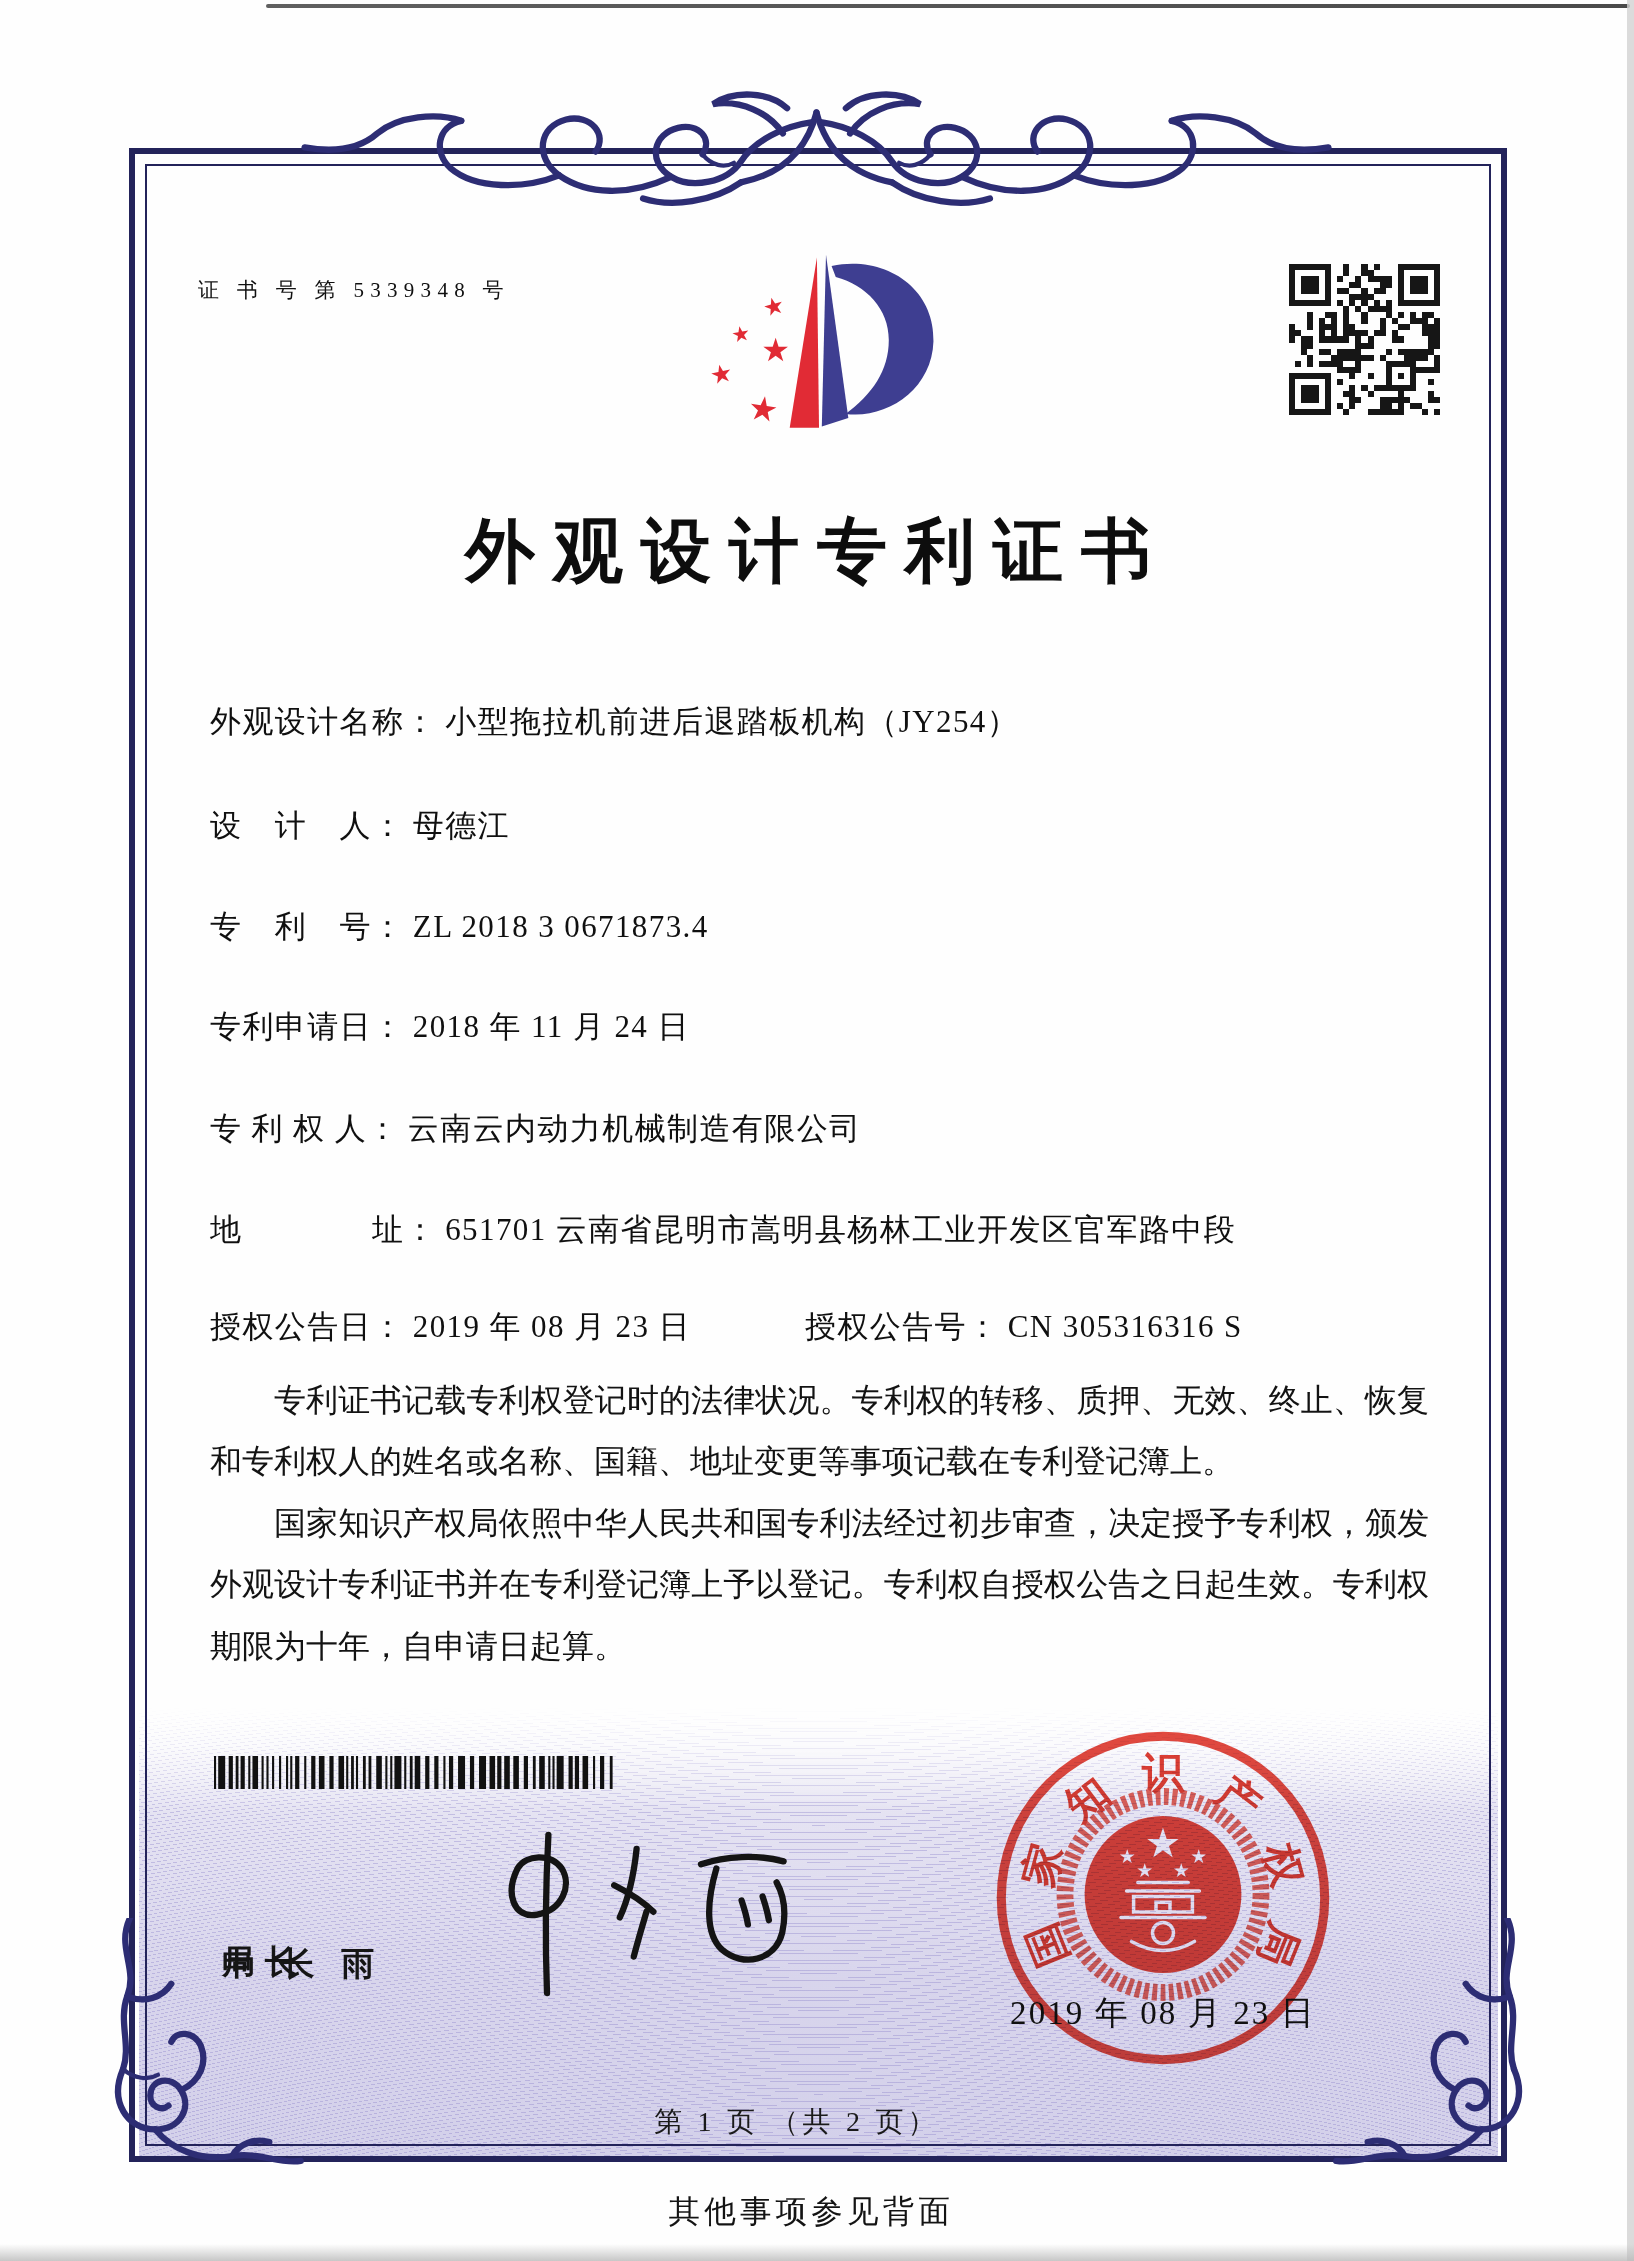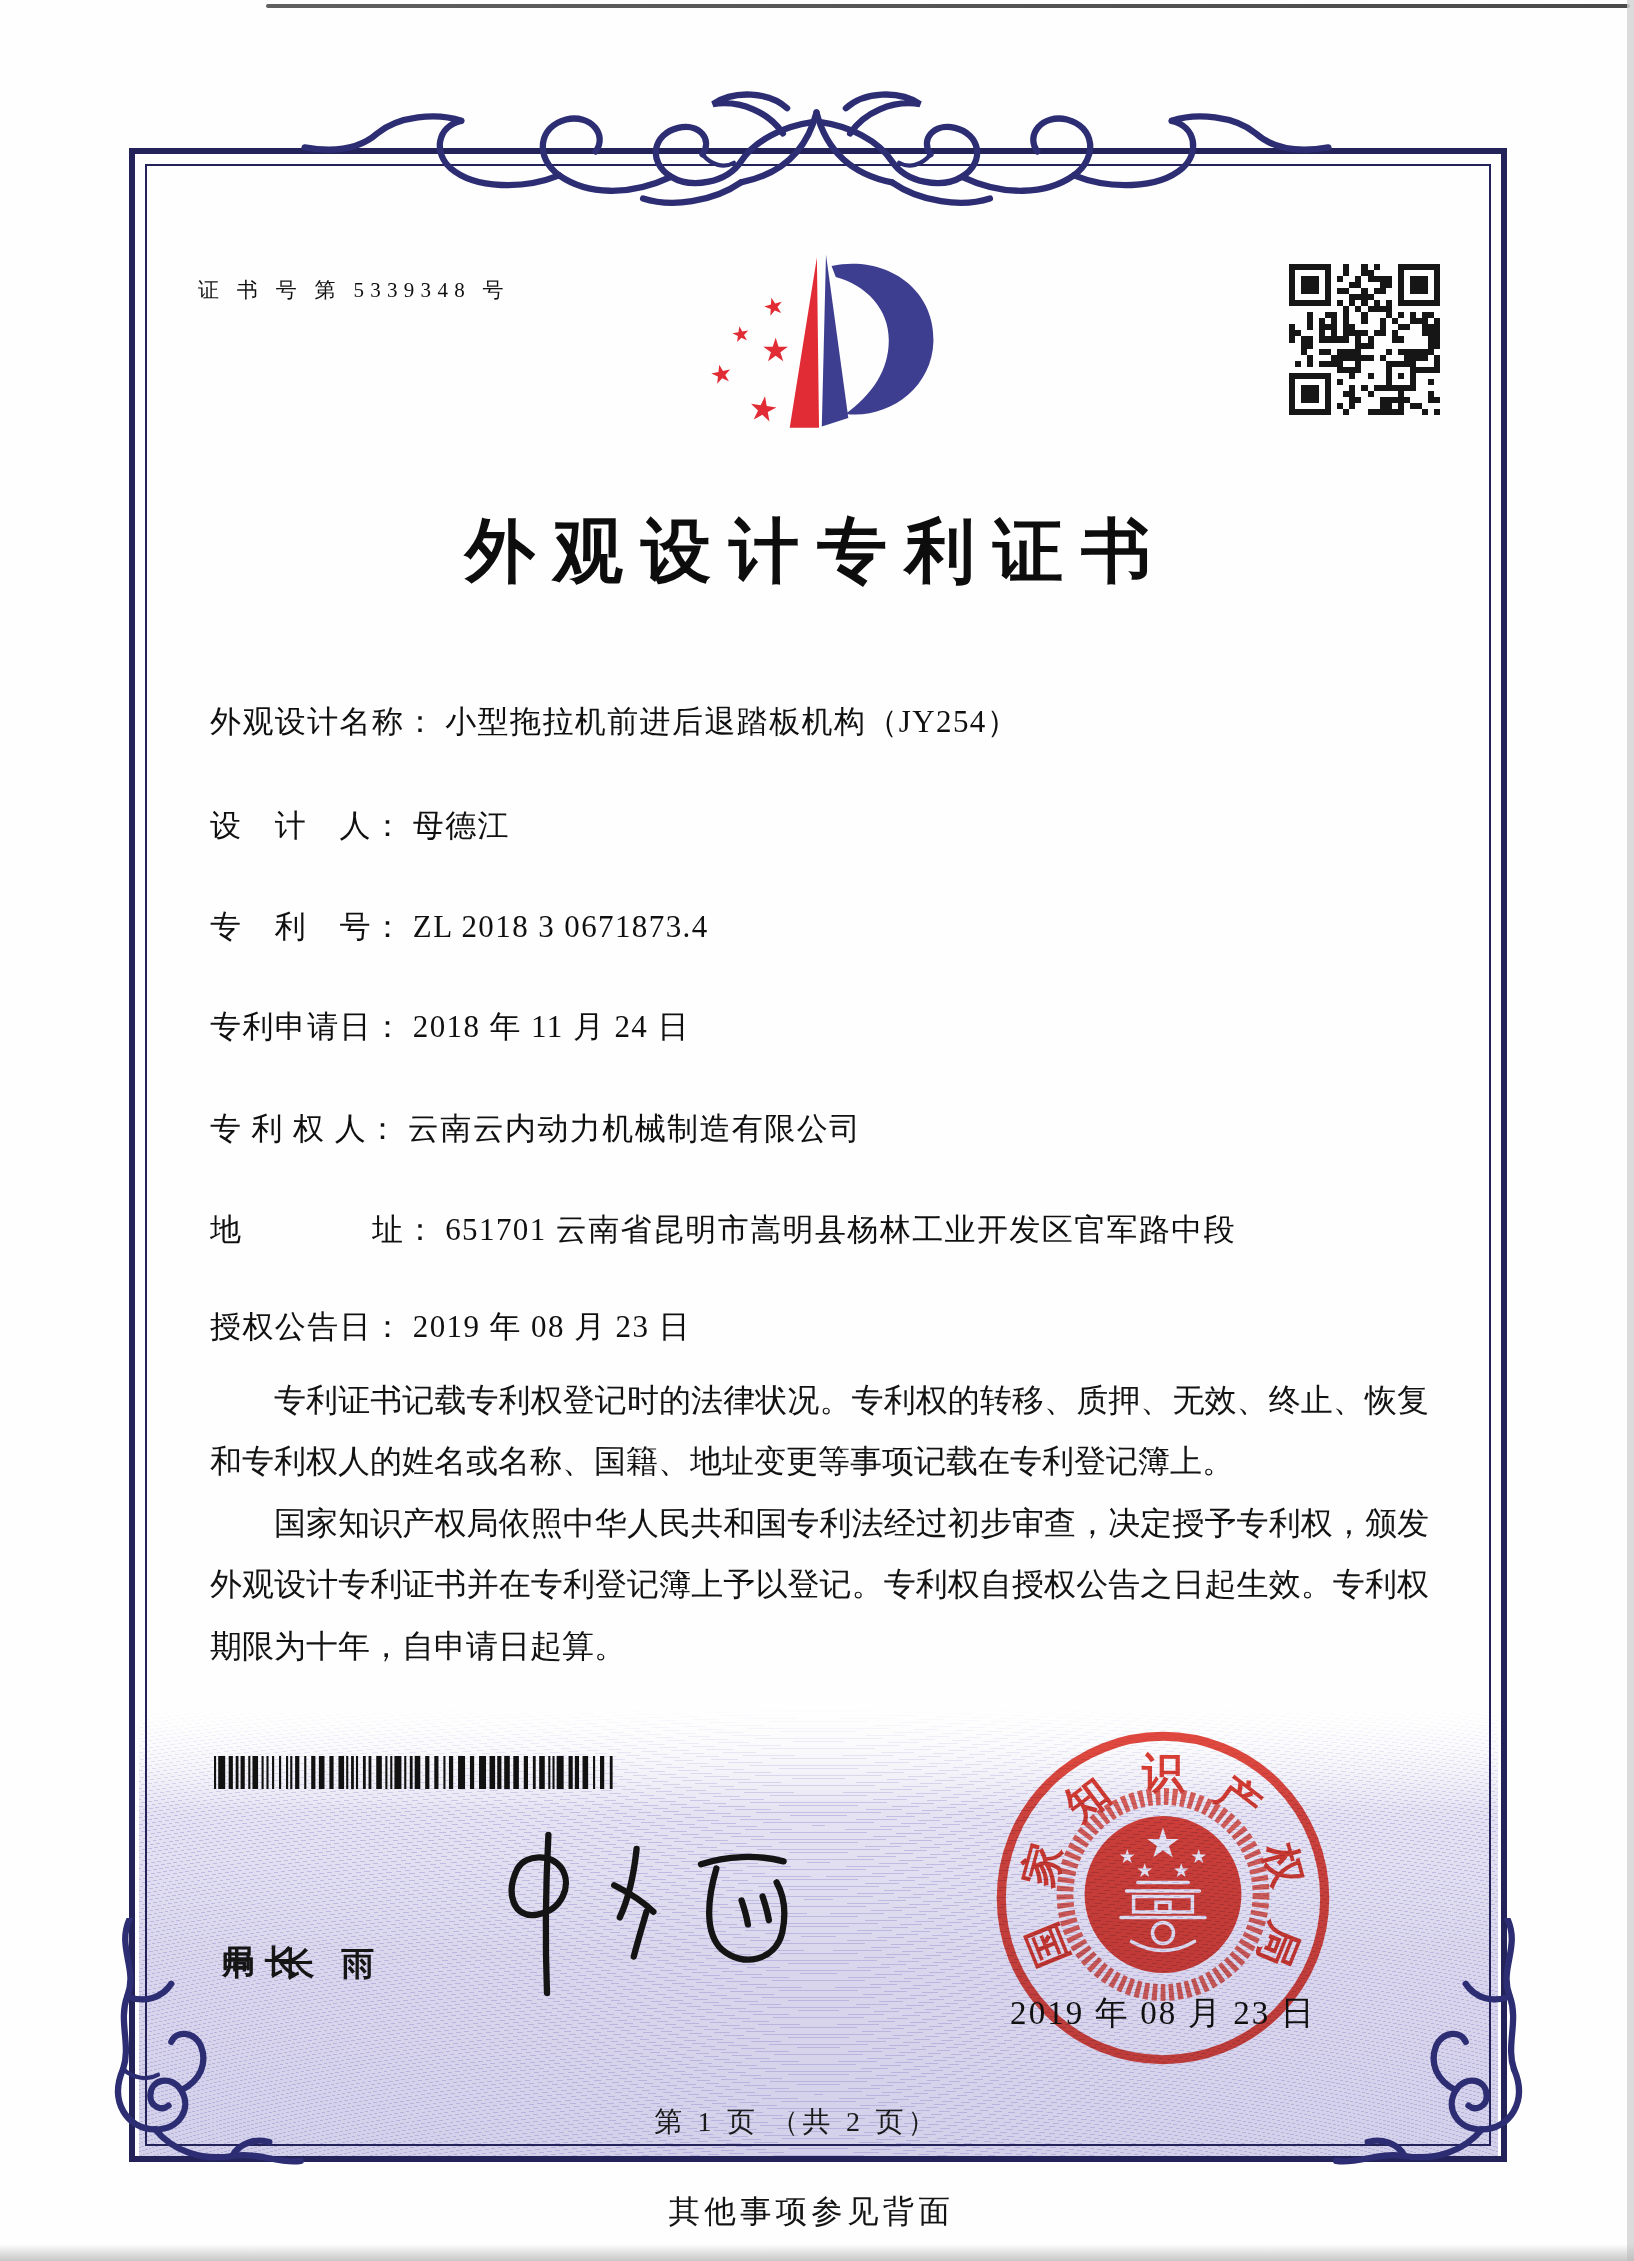--- a/index.html
+++ b/index.html
@@ -450,20 +450,23 @@
   </div>
   <div class="field" style="top:1108px">
     <span class="flabel">专 利 权 人：</span><span class="fvalue">云南云内动力机械制造有限公司</span>
   </div>
   <div class="field" style="top:1209px">
     <span class="flabel">地　　　　址：</span><span class="fvalue">651701 云南省昆明市嵩明县杨林工业开发区官军路中段</span>
   </div>
   <div class="field" style="top:1306px">
     <span class="flabel">授权公告日：</span><span class="fvalue">2019 年 08 月 23 日</span>
   </div>
+  <div class="field grant2" style="top:1306px">
+    <span class="flabel">授权公告号：</span><span class="fvalue">CN 305316316 S</span>
+  </div>
 
   <div class="paras">
     <p>专利证书记载专利权登记时的法律状况。专利权的转移、质押、无效、终止、恢复和专利权人的姓名或名称、国籍、地址变更等事项记载在专利登记簿上。</p>
     <p>国家知识产权局依照中华人民共和国专利法经过初步审查，决定授予专利权，颁发外观设计专利证书并在专利登记簿上予以登记。专利权自授权公告之日起生效。专利权期限为十年，自申请日起算。</p>
   </div>
 
   <svg class="barcode" id="barcode" viewBox="0 0 572 47" preserveAspectRatio="none" aria-hidden="true">
       <rect x="0" y="0" width="3" height="47" fill="#111111"></rect>
       <rect x="6" y="0" width="10" height="47" fill="#111111"></rect>
       <rect x="21" y="0" width="6" height="47" fill="#111111"></rect>

